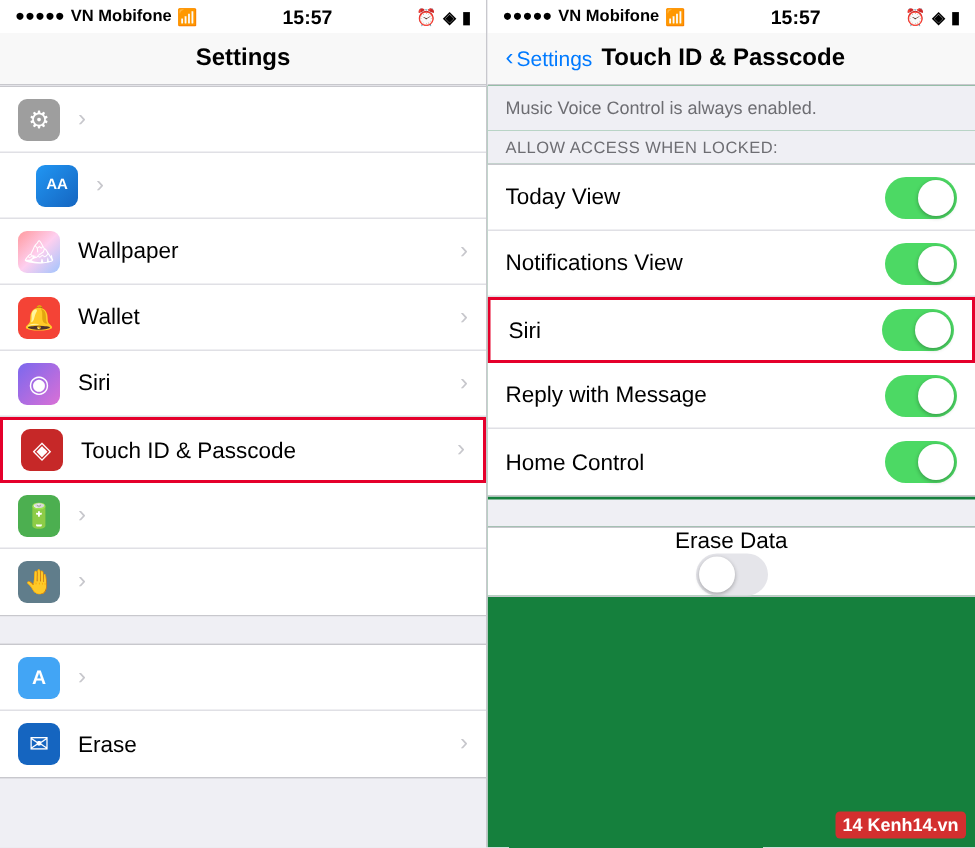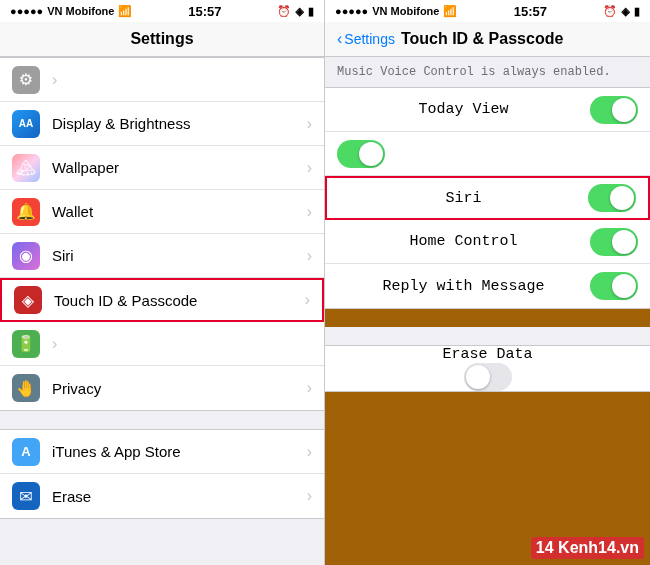--- a/index.html
+++ b/index.html
@@ -127,22 +127,21 @@
       height: 565px;
       background: #efeff4;
       display: flex;
       flex-direction: column;
       overflow: hidden;
     }
 
     .detail-list {
       flex: 1;
       overflow-y: auto;
-      background: #a16207;
-      font-family: Liberation Mono, monospace;
+      background: #15803d;
     }
     .detail-note {
       padding: 8px 12px;
       font-size: 12px;
       color: #6d6d72;
       background: #efeff4;
     }
     .section-header {
       padding: 6px 12px 4px;
       font-size: 11px;
@@ -190,48 +189,47 @@
       box-shadow: 0 1px 3px rgba(0,0,0,0.3);
       transition: left 0.2s;
     }
     .toggle.on .toggle-knob { left: 22px; }
     .toggle.off .toggle-knob { left: 2px; }
 
     .detail-group {
       background: #fff;
       border-top: 1px solid #c8c8cd;
       border-bottom: 1px solid #c8c8cd;
-      margin-bottom: 18px;
-      text-align: center;
+      margin-bottom: 2px;
     }
 
     .footer-note {
       padding: 8px 12px;
       font-size: 12px;
       color: #6d6d72;
       background: #efeff4;
       line-height: 1.4;
     }
 
     
     .watermark {
       position: absolute;
       bottom: 6px;
       right: 6px;
       background: #d32f2f;
       color: #fff;
-      font-size: 16px;
+      font-size: 12px;
       font-weight: 700;
       padding: 2px 5px;
       border-radius: 3px;
       z-index: 10;
     }
 
     
-    .ic-aa { background: linear-gradient(135deg,#2196f3,#1565c0); font-size:13px; font-weight:700; }
+    .ic-aa { background: linear-gradient(135deg,#2196f3,#1565c0); font-size:13px; font-weight:700;margin-left:12px; }
     .ic-sounds { background: #f44336; }
     .ic-touchid { background: #c62828; }
     .ic-battery { background: #4caf50; }
     .ic-privacy { background: #607d8b; }
     .ic-itunes { background: #42a5f5; }
   </style>
 </head>
 <body>
 
 <div class="phone-panel">
@@ -256,21 +254,20 @@
 
   <div class="settings-list">
 
     <div class="list-group">
       <div class="list-item">
         <div class="item-icon" style="background:#9e9e9e;">⚙</div>
         <span class="item-chevron">›</span>
       </div>
       <div class="list-item">
         <div class="item-icon ic-aa" style="font-size:10px;font-weight:800;">AA</div>
-        <span class="item-label">Display &amp; Brightness</span>
         <span class="item-chevron">›</span>
       </div>
       <div class="list-item">
         <div class="item-icon" style="background:linear-gradient(135deg,#ff9a9e,#fecfef,#a1c4fd);">🏔</div>
         <span class="item-label">Wallpaper</span>
         <span class="item-chevron">›</span>
       </div>
       <div class="list-item">
         <div class="item-icon ic-sounds">🔔</div>
         <span class="item-label">Wallet</span>
@@ -285,31 +282,29 @@
         <div class="item-icon ic-touchid">◈</div>
         <span class="item-label">Touch ID &amp; Passcode</span>
         <span class="item-chevron">›</span>
       </div>
       <div class="list-item">
         <div class="item-icon ic-battery">🔋</div>
         <span class="item-chevron">›</span>
       </div>
       <div class="list-item">
         <div class="item-icon ic-privacy">🤚</div>
-        <span class="item-label">Privacy</span>
         <span class="item-chevron">›</span>
       </div>
     </div>
 
     <div class="section-gap"></div>
 
     <div class="list-group">
       <div class="list-item">
         <div class="item-icon ic-itunes" style="font-weight:700;font-size:13px;">A</div>
-        <span class="item-label">iTunes &amp; App Store</span>
         <span class="item-chevron">›</span>
       </div>
       <div class="list-item">
         <div class="item-icon" style="background:#1565c0;">✉</div>
         <span class="item-label">Erase</span>
         <span class="item-chevron">›</span>
       </div>
     </div>
   </div>
 </div>
@@ -335,52 +330,54 @@
       <span class="back-chevron">‹</span>
       <span style="color:#007aff;font-size:14px;">Settings</span>
     </span>
     <span class="nav-title-right">Touch ID &amp; Passcode</span>
   </div>
 
   <div class="detail-list">
 
     <div class="detail-note">Music Voice Control is always enabled.</div>
 
+    <div class="section-header">ALLOW ACCESS WHEN LOCKED:</div>
 
     <div class="detail-group">
 
       <div class="detail-item">
         <span class="detail-item-label">Today View</span>
         <div class="toggle on">
           <div class="toggle-knob"></div>
         </div>
       </div>
 
       <div class="detail-item">
+        <span class="detail-item-label">Notifications View</span>
         <div class="toggle on">
           <div class="toggle-knob"></div>
         </div>
       </div>
 
       <div class="detail-item highlighted">
         <span class="detail-item-label">Siri</span>
         <div class="toggle on">
           <div class="toggle-knob"></div>
         </div>
       </div>
 
       <div class="detail-item">
+        <span class="detail-item-label">Reply with Message</span>
+        <div class="toggle on">
+          <div class="toggle-knob"></div>
+        </div>
+      </div>
+
+      <div class="detail-item">
         <span class="detail-item-label">Home Control</span>
-        <div class="toggle on">
-          <div class="toggle-knob"></div>
-        </div>
-      </div>
-
-      <div class="detail-item">
-        <span class="detail-item-label">Reply with Message</span>
         <div class="toggle on">
           <div class="toggle-knob"></div>
         </div>
       </div>
 
     </div>
 
     <div class="section-gap"></div>
 
     <div class="detail-group">

